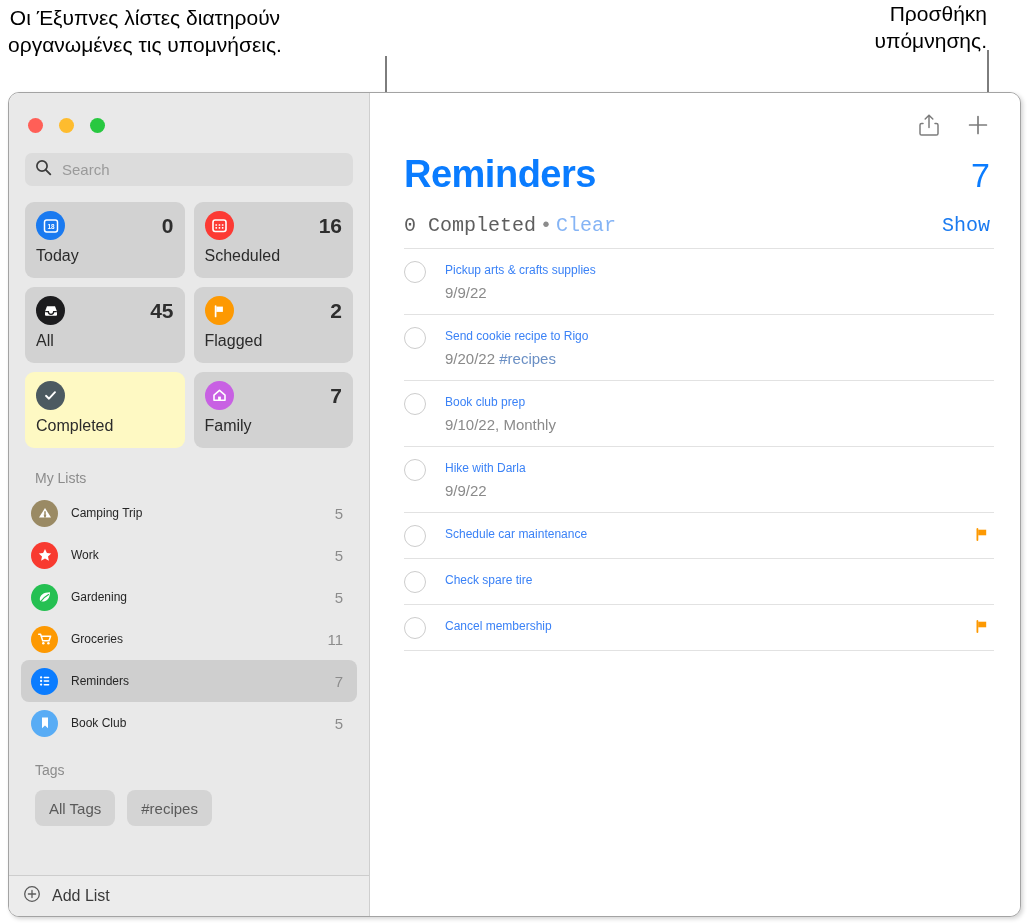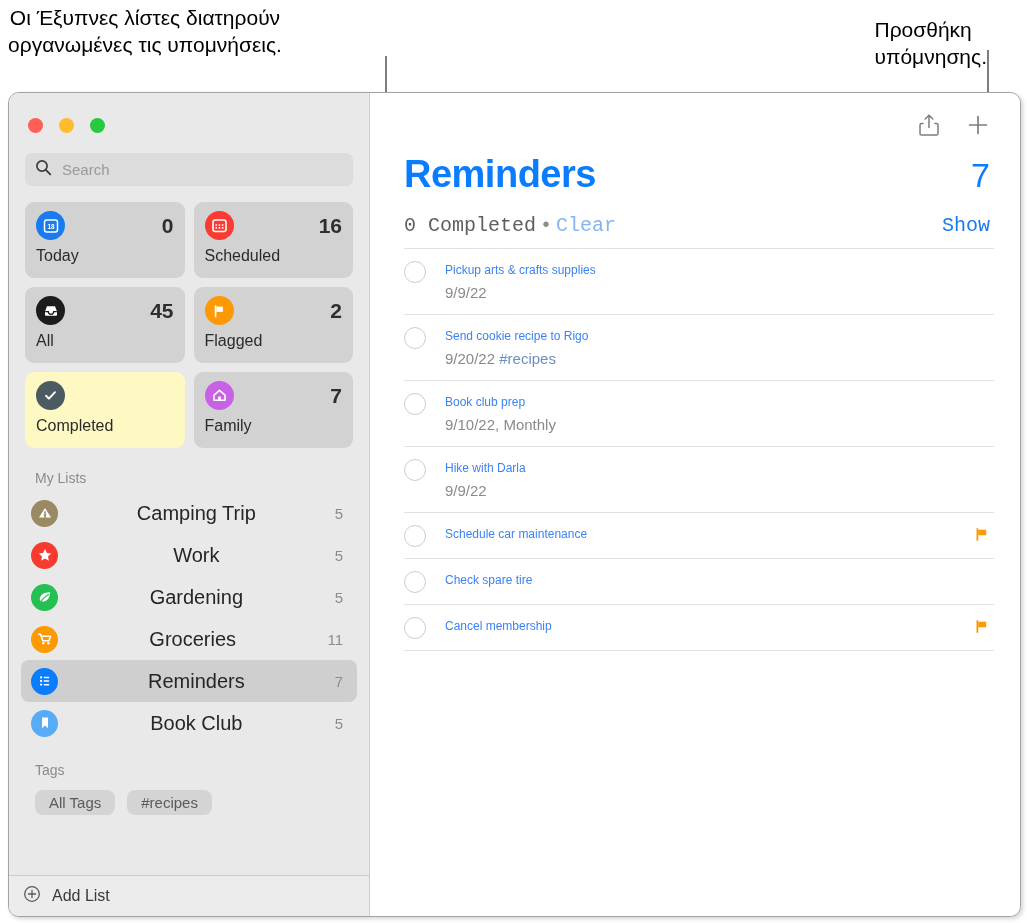--- a/index.html
+++ b/index.html
@@ -14,21 +14,21 @@
 
   
   .callout{
     position:absolute;
     color:#000;
     font-size:21px;
     line-height:27px;
     white-space:pre-line;
   }
   #callout-left{ left:8px; top:4px; text-align:center; }
-  #callout-right{ right:40px; top:16px; }
+  #callout-right{ right:40px; top:0; text-align:right; }
 
   .leader{ position:absolute; background:#7d7d7d; }
   #leader-left-v{ left:385px; top:56px; width:2px; height:251px; }
   #leader-left-h{ left:362px; top:305px; width:25px; height:2px; }
   #leader-right-v{ left:987px; top:50px; width:2px; height:57px; }
 
   
   .window{
     position:absolute;
     left:8px; top:92px;
@@ -119,27 +119,27 @@
     border-radius:8px;
     padding:0 14px 0 10px;
     gap:13px;
   }
   .list-row.selected{ background:#cfcfcf; }
   .list-icon{
     width:27px;height:27px;border-radius:50%;
     display:flex;align-items:center;justify-content:center;
     flex:0 0 auto;
   }
-  .list-name{ font-size:20px;color:#262626;flex:1;text-align:center; }
+  .list-name{ font-size:12px;color:#262626;flex:1; }
   .list-count{ font-size:15px;color:#8c8c8c; }
 
   .tags-wrap{ margin:6px 12px 0 12px; display:flex; gap:12px; padding-left:14px;}
   .tag-pill{
     background:#d4d4d4;border-radius:8px;
-    height:25px; padding:0 14px;
+    height:36px; padding:0 14px;
     display:flex;align-items:center;
     font-size:15px;color:#5a5a5a;
     overflow:hidden;
   }
 
   .addlist-bar{
     position:absolute;left:0;right:0;bottom:0;
     height:40px;
     background:#ececec;
     border-top:1px solid #cdcdcd;

